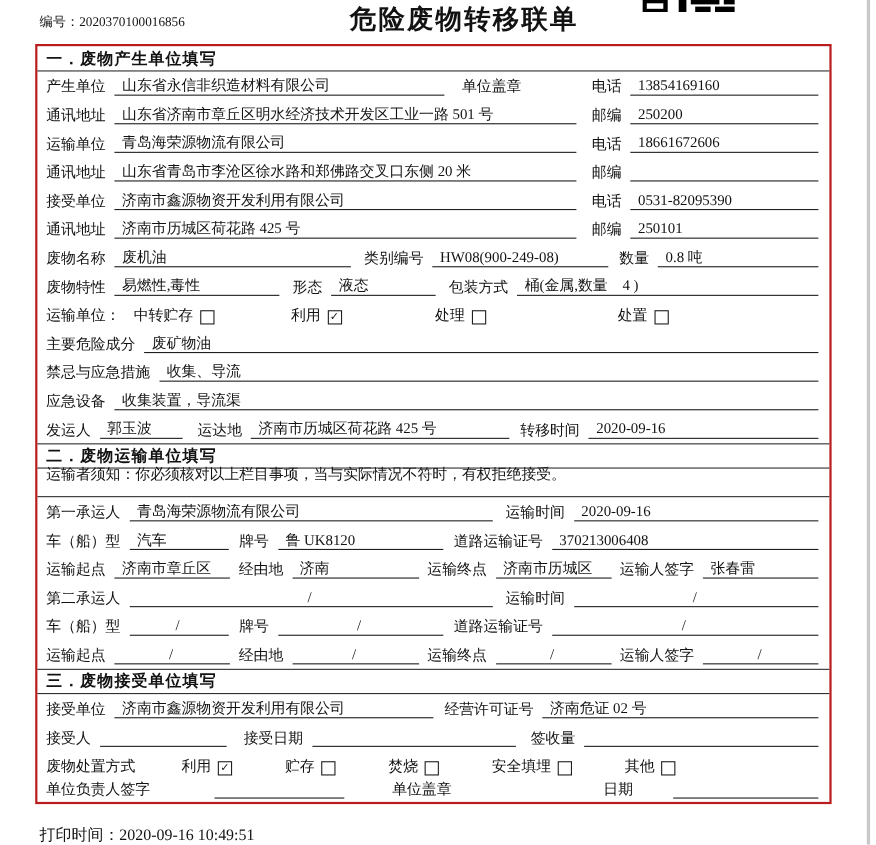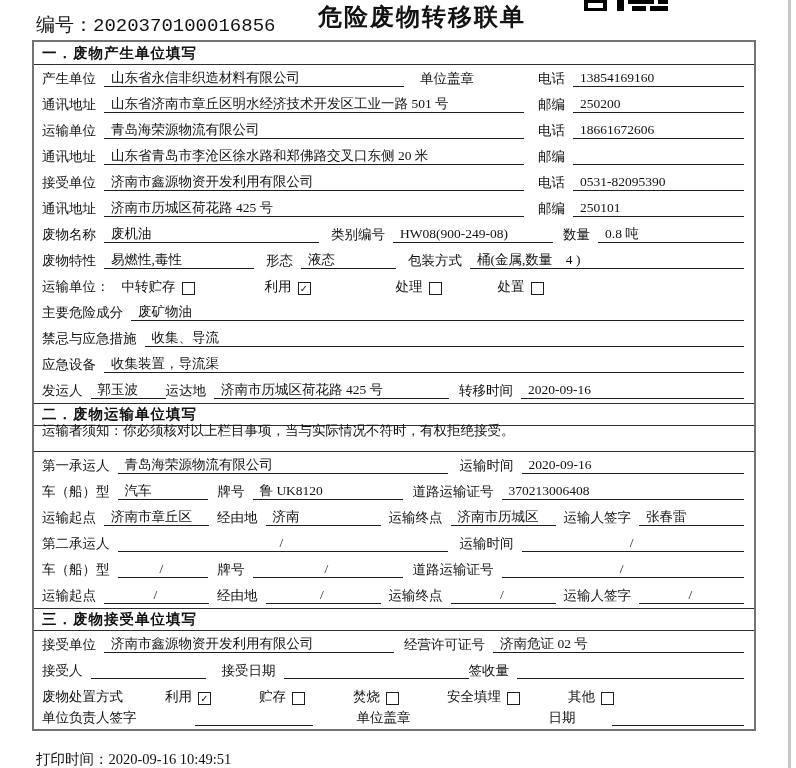--- a/index.html
+++ b/index.html
@@ -1,27 +1,27 @@
 <!DOCTYPE html>
 <html><head>
 <meta charset="utf-8">
 <style>
   html,body{margin:0;padding:0;}
   body{
     width:796px;height:768px;background:#ffffff;position:relative;overflow:hidden;
     font-family:"Liberation Serif","DejaVu Serif",serif;color:#121212;
     -webkit-font-smoothing:antialiased;
   }
-  .serial{position:absolute;left:36px;top:12px;font-size:19px;white-space:nowrap;font-family:Liberation Mono, monospace;}
+  .serial{position:absolute;left:36px;top:12px;font-size:12px;white-space:nowrap;}
   .title{position:absolute;left:318px;top:1px;font-size:24px;font-weight:bold;letter-spacing:2px;white-space:nowrap;font-family:Liberation Serif, serif;}
   .qr{position:absolute;left:584px;top:0;}
   .edge-line{position:absolute;left:788px;top:0;width:3px;height:768px;background:#c9c9c9;}
   .tbl{
     position:absolute;left:32px;top:40px;width:724px;box-sizing:border-box;
-    border:2px solid #737373;background:#fff;
+    border:2px solid #b91c1c;background:#fff;
   }
   .sec-h{
     height:23px;box-sizing:border-box;display:flex;align-items:center;
     padding:0 8px;font-size:14.5px;font-weight:bold;border-bottom:1.5px solid #2f2f2f;
     letter-spacing:1px;
   }
   .sec-h.topline{border-top:1.5px solid #2f2f2f;}
   .row{
     display:flex;align-items:flex-end;height:26px;box-sizing:border-box;
     padding:0 10px 4px 8px;font-size:13.5px;white-space:nowrap;line-height:1.1;
@@ -35,28 +35,28 @@
     border-bottom:1px solid #1f1f1f;padding:0 2px 0 7px;box-sizing:border-box;
     margin-left:8px;overflow:hidden;flex:none;
   }
   .fill{flex:1 1 auto;min-width:20px;}
   .vc{text-align:center;padding-left:0;}
   .w300{width:300px}.w215{width:215px}.w160{width:160px}.w150{width:150px}
   .w95{width:95px}.w75{width:75px}.w235{width:235px}.w330{width:330px}
   .w90{width:90px}.w105{width:105px}.w115{width:115px}.w185{width:185px}
   .w290{width:290px}.w118{width:118px}
   .ml8{margin-left:8px}.ml10{margin-left:10px}.ml12{margin-left:12px}
-  .ml14{}.ml16{margin-left:16px}.ml30{margin-left:30px}.ml110{margin-left:110px}
+  .ml14{margin-left:14px}.ml16{margin-left:16px}.ml30{margin-left:30px}.ml110{margin-left:110px}
   .opt{display:flex;align-items:center;flex:none;}
   .cb{
     display:inline-block;width:11px;height:11px;border:1.3px solid #1f1f1f;flex:none;
     margin-left:6px;font-size:10px;line-height:11px;text-align:center;
     font-family:"DejaVu Sans",sans-serif;position:relative;top:1px;
   }
-  .mlA{margin-left:12px}.mlB{margin-left:70px}.mlC{margin-left:85px}.mlD{margin-left:56px}
+  .mlA{margin-left:12px}.mlB{margin-left:70px}.mlC{margin-left:85px}.mlD{margin-left:120px}
   .mlE{margin-left:42px}.mlF{margin-left:48px}
   .footer{position:absolute;left:36px;top:750px;font-size:14.5px;white-space:nowrap;font-family:Liberation Serif, serif;}
 </style>
 </head>
 <body>
 
 <div class="serial"><span>编号：</span><span>2020370100016856</span></div>
 
 <div class="title">危险废物转移联单</div>
 

